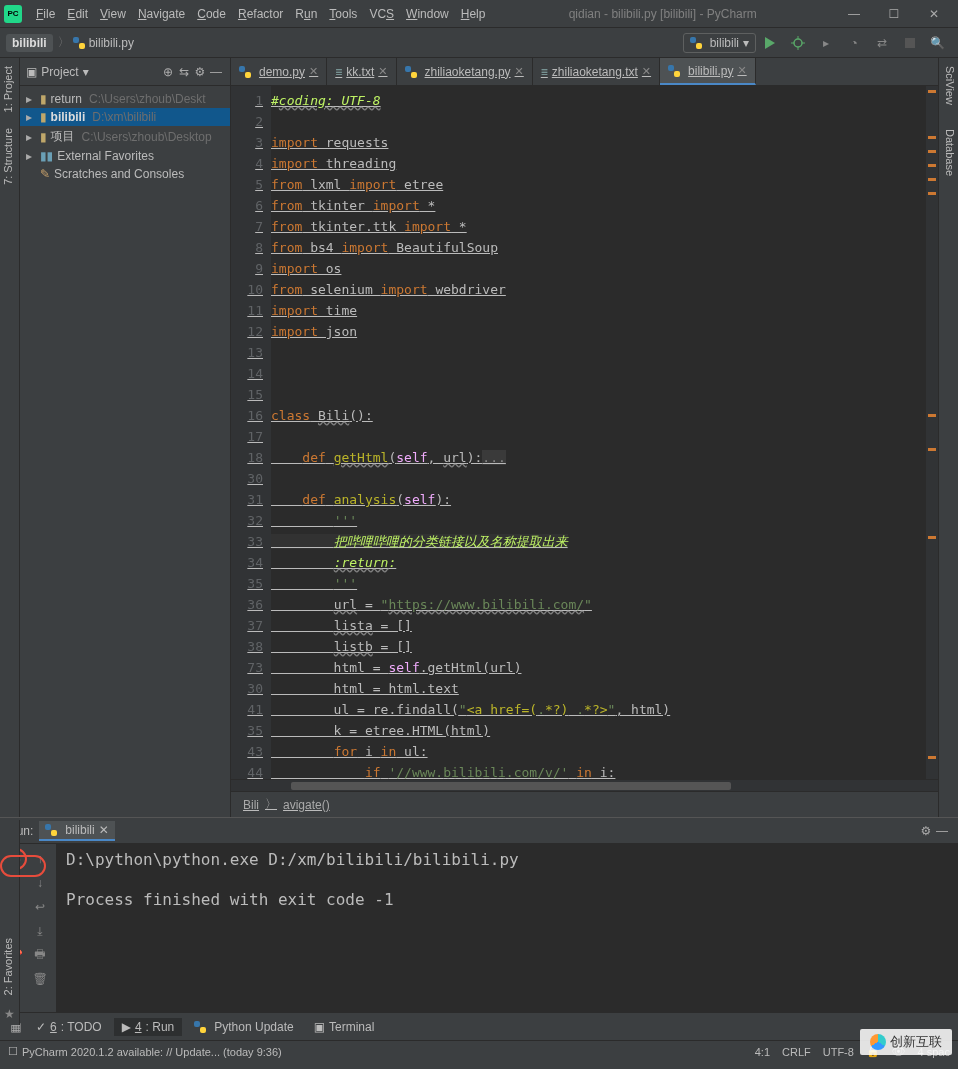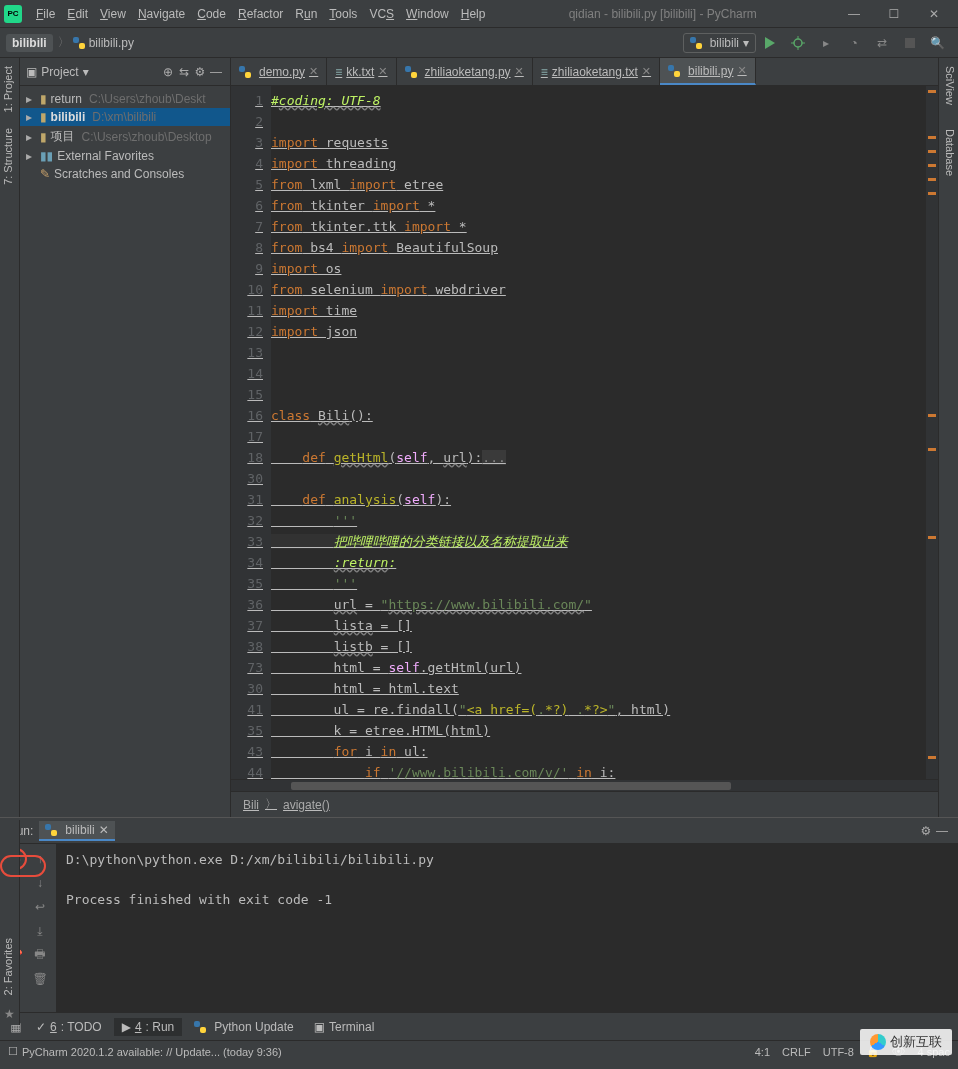--- a/index.html
+++ b/index.html
@@ -49,21 +49,21 @@
 .breadcrumb-code{height:26px;background:#3c3f41;border-top:1px solid #2b2b2b;display:flex;align-items:center;padding:0 12px;gap:6px;color:#aaa;}
 .right-tool{width:20px;background:#3c3f41;border-left:1px solid #2b2b2b;display:flex;flex-direction:column;}
 .right-tool-item{writing-mode:vertical-rl;padding:8px 2px;font-size:11px;}
 .run-panel { height: 195px; background:#2b2b2b; border-top:1px solid #555; display:flex; flex-direction:column;}
 .run-header { height:26px; background:#3c3f41; display:flex; align-items:center; padding:0 8px; border-bottom:1px solid #2b2b2b;}
 .run-tab{background:#4e5254;padding:2px 6px;display:flex;align-items:center;gap:4px;margin-left:6px;border-bottom:2px solid #4a88c7;}
 .run-body{flex:1;display:flex;}
 .run-side{width:56px;background:#3c3f41;display:flex;flex-direction:column;align-items:center;padding:4px;gap:2px;}
 .run-side .btn{width:22px;height:22px;display:flex;align-items:center;justify-content:center;color:#888;}
 .run-side .play{color:#59a869;border:2px solid #e74c3c;border-radius:50%;position:relative;}
-.run-console{flex:1;padding:6px 10px;font-family:Consolas,monospace;font-size:13px;line-height:20px;color:#bbb;}
+.run-console{flex:1;padding:6px 10px;font-family:Consolas,monospace;font-size:16px;line-height:20px;color:#bbb;}
 .bottom-tools{height:28px;background:#3c3f41;border-top:1px solid #2b2b2b;display:flex;align-items:center;padding:0 8px;gap:4px;}
 .bottom-tool{display:flex;align-items:center;gap:4px;padding:2px 8px;}
 .bottom-tool.active{background:#2d2f30;}
 .status-bar{height:22px;background:#3c3f41;border-top:1px solid #2b2b2b;display:flex;align-items:center;padding:0 8px;font-size:11px;}
 .status-right{margin-left:auto;display:flex;align-items:center;gap:12px;}
 .watermark{position:absolute;right:6px;bottom:14px;background:rgba(255,255,255,0.85);color:#333;padding:4px 10px;font-size:13px;border-radius:2px;display:flex;align-items:center;gap:4px;}
 .watermark .logo{width:16px;height:16px;border-radius:50%;background:conic-gradient(#3cc 0 120deg,#39f 120deg 240deg,#f93 240deg 360deg);}
 svg{display:block;}
 .red-circle{position:absolute;left:0;top:855px;width:46px;height:22px;border:2px solid #e74c3c;border-radius:11px;pointer-events:none;}
 </style>

